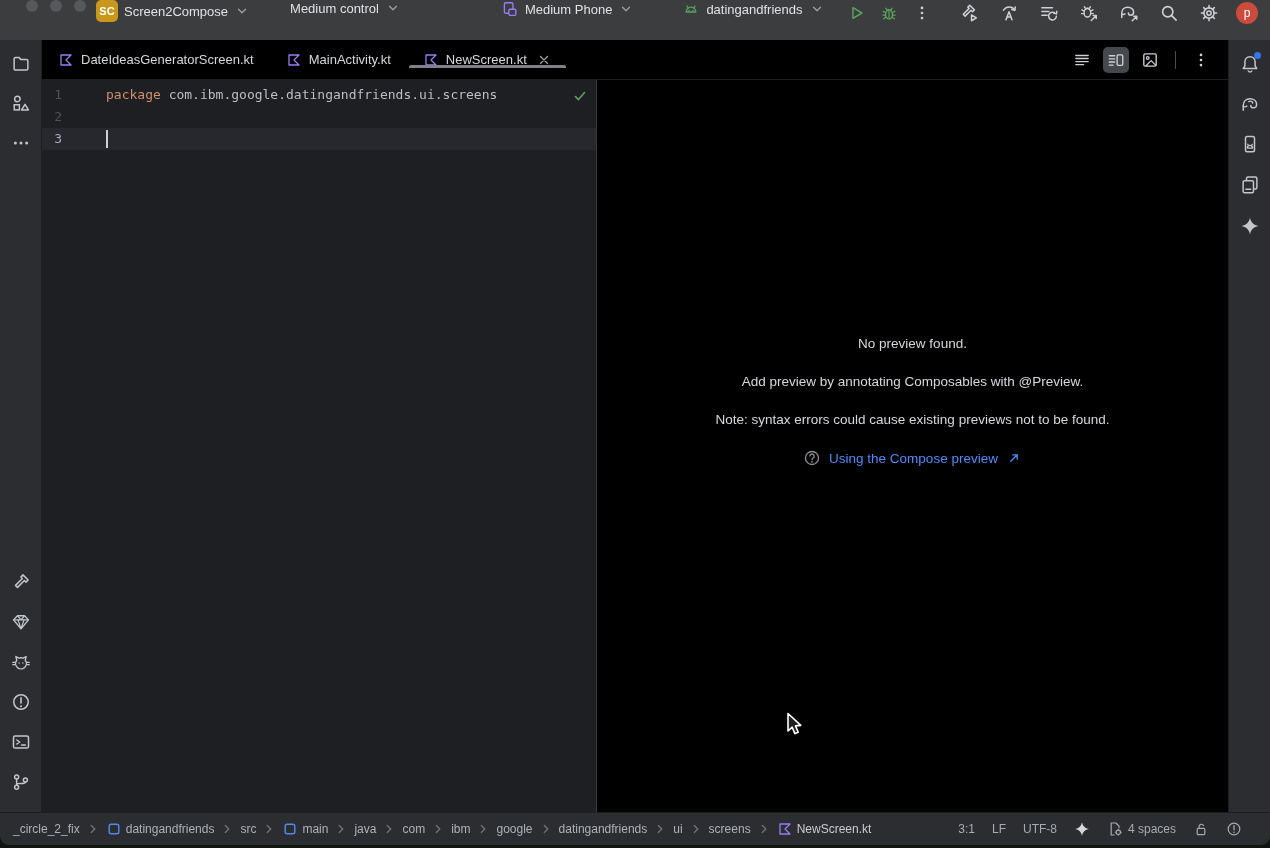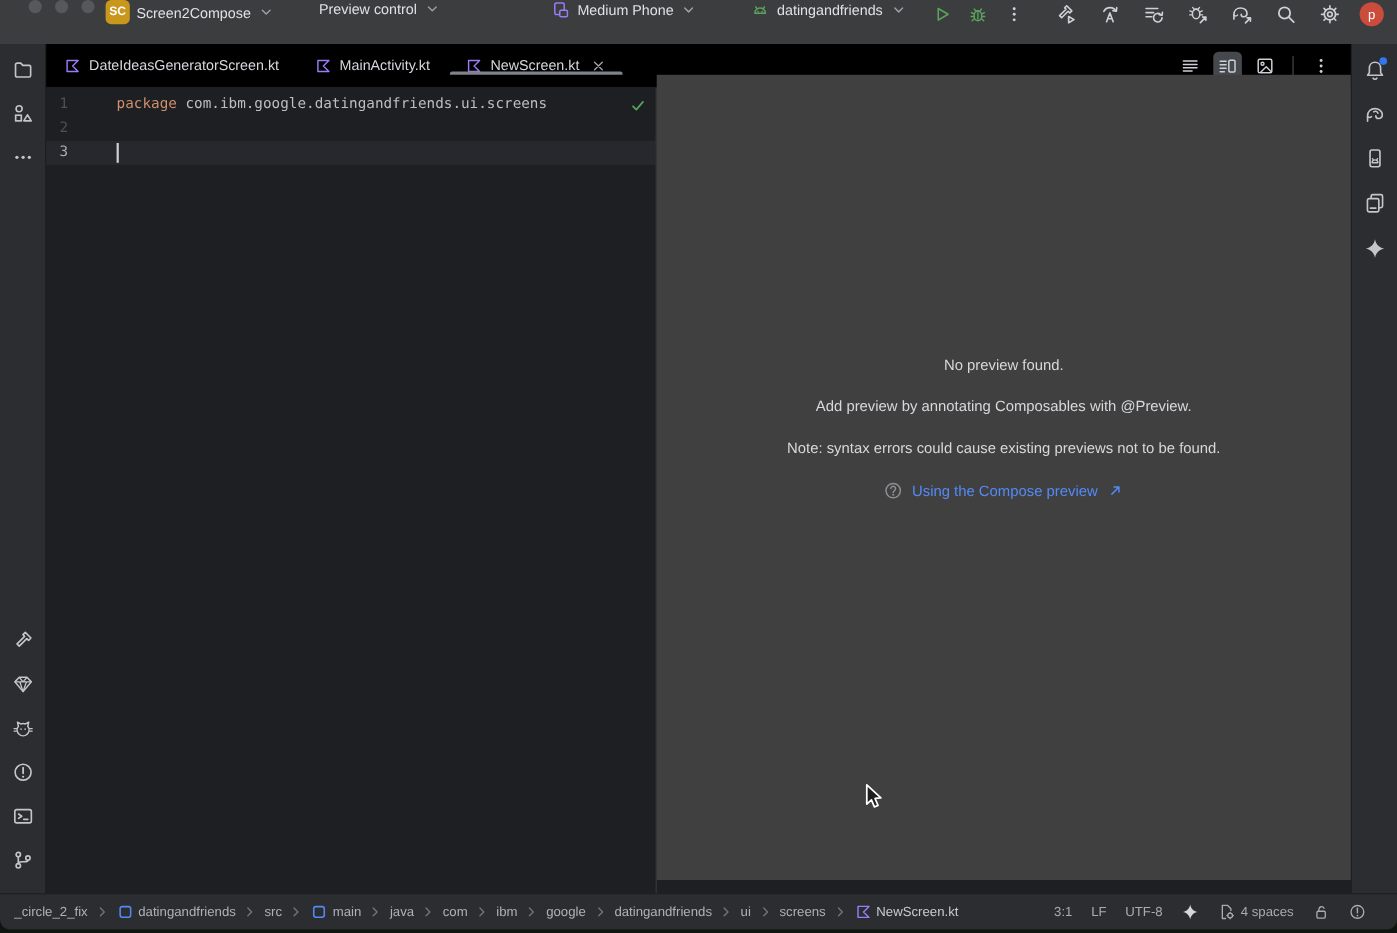--- a/index.html
+++ b/index.html
@@ -59,21 +59,21 @@
   .ed-line.current { background:#26282E; }
   .gutter { width:58px; flex:none; text-align:right; padding-right:38px; color:#4E5157; }
   .ed-line.current .gutter { color:#A9ACB3; }
   .code { white-space:pre; color:#BCBEC4; padding-left:6px; }
   .kw { color:#CF8E6D; }
   .caret { position:absolute; left:64px; top:2px; width:2px; height:18px; background:#CED0D6; }
   .inspect-ok { position:absolute; top:8px; right:8px; color:#57A35C; }
   .pane-divider { position:absolute; top:80px; left:596px; width:1px; height:732px; background:#393B40; }
 
   
-  .preview { position:absolute; top:68px; left:597px; width:631px; height:732px; background:#404040; }
+  .preview { position:absolute; top:80px; left:597px; width:631px; height:732px; background:#000000; }
   .pv-row { position:absolute; left:0; width:100%; display:flex; justify-content:center; align-items:center;
             gap:8px; font-size:13.5px; color:#D6D8DC; }
   .pv-link { color:#548AF7; display:flex; align-items:center; gap:8px; font-size:13.5px; cursor:pointer; }
   .qmark { color:#8C8E94; }
 
   
   .bottombar { position:absolute; bottom:0; left:0; width:100%; height:33px; background:#2B2D30;
                border-top:1px solid #1E1F22; display:flex; align-items:center; font-size:12px; color:#AEB1B8; }
   .crumbs { display:flex; align-items:center; gap:2px; padding-left:10px; white-space:nowrap;text-align:right; }
   .crumb { display:flex; align-items:center; gap:4px; padding:2px 3px; }
@@ -267,21 +267,21 @@
 
     <div class="tb-widget" style="margin-left:10px">
       <span class="badge-sc">SC</span>
       <span>Screen2Compose</span>
       <svg class="i16 chev">
           <use href="#s-chevdown"></use>
         </svg>
     </div>
 
     <div class="tb-widget" style="margin-left:40px">
-      <span>Preview control</span>
+      <span>Medium control</span>
       <svg class="i16 chev">
           <use href="#s-chevdown"></use>
         </svg>
     </div>
 
     <div class="tb-widget" style="margin-left:100px">
       <svg class="i purple">
           <use href="#s-device"></use>
         </svg>
       <span>Medium Phone</span>

